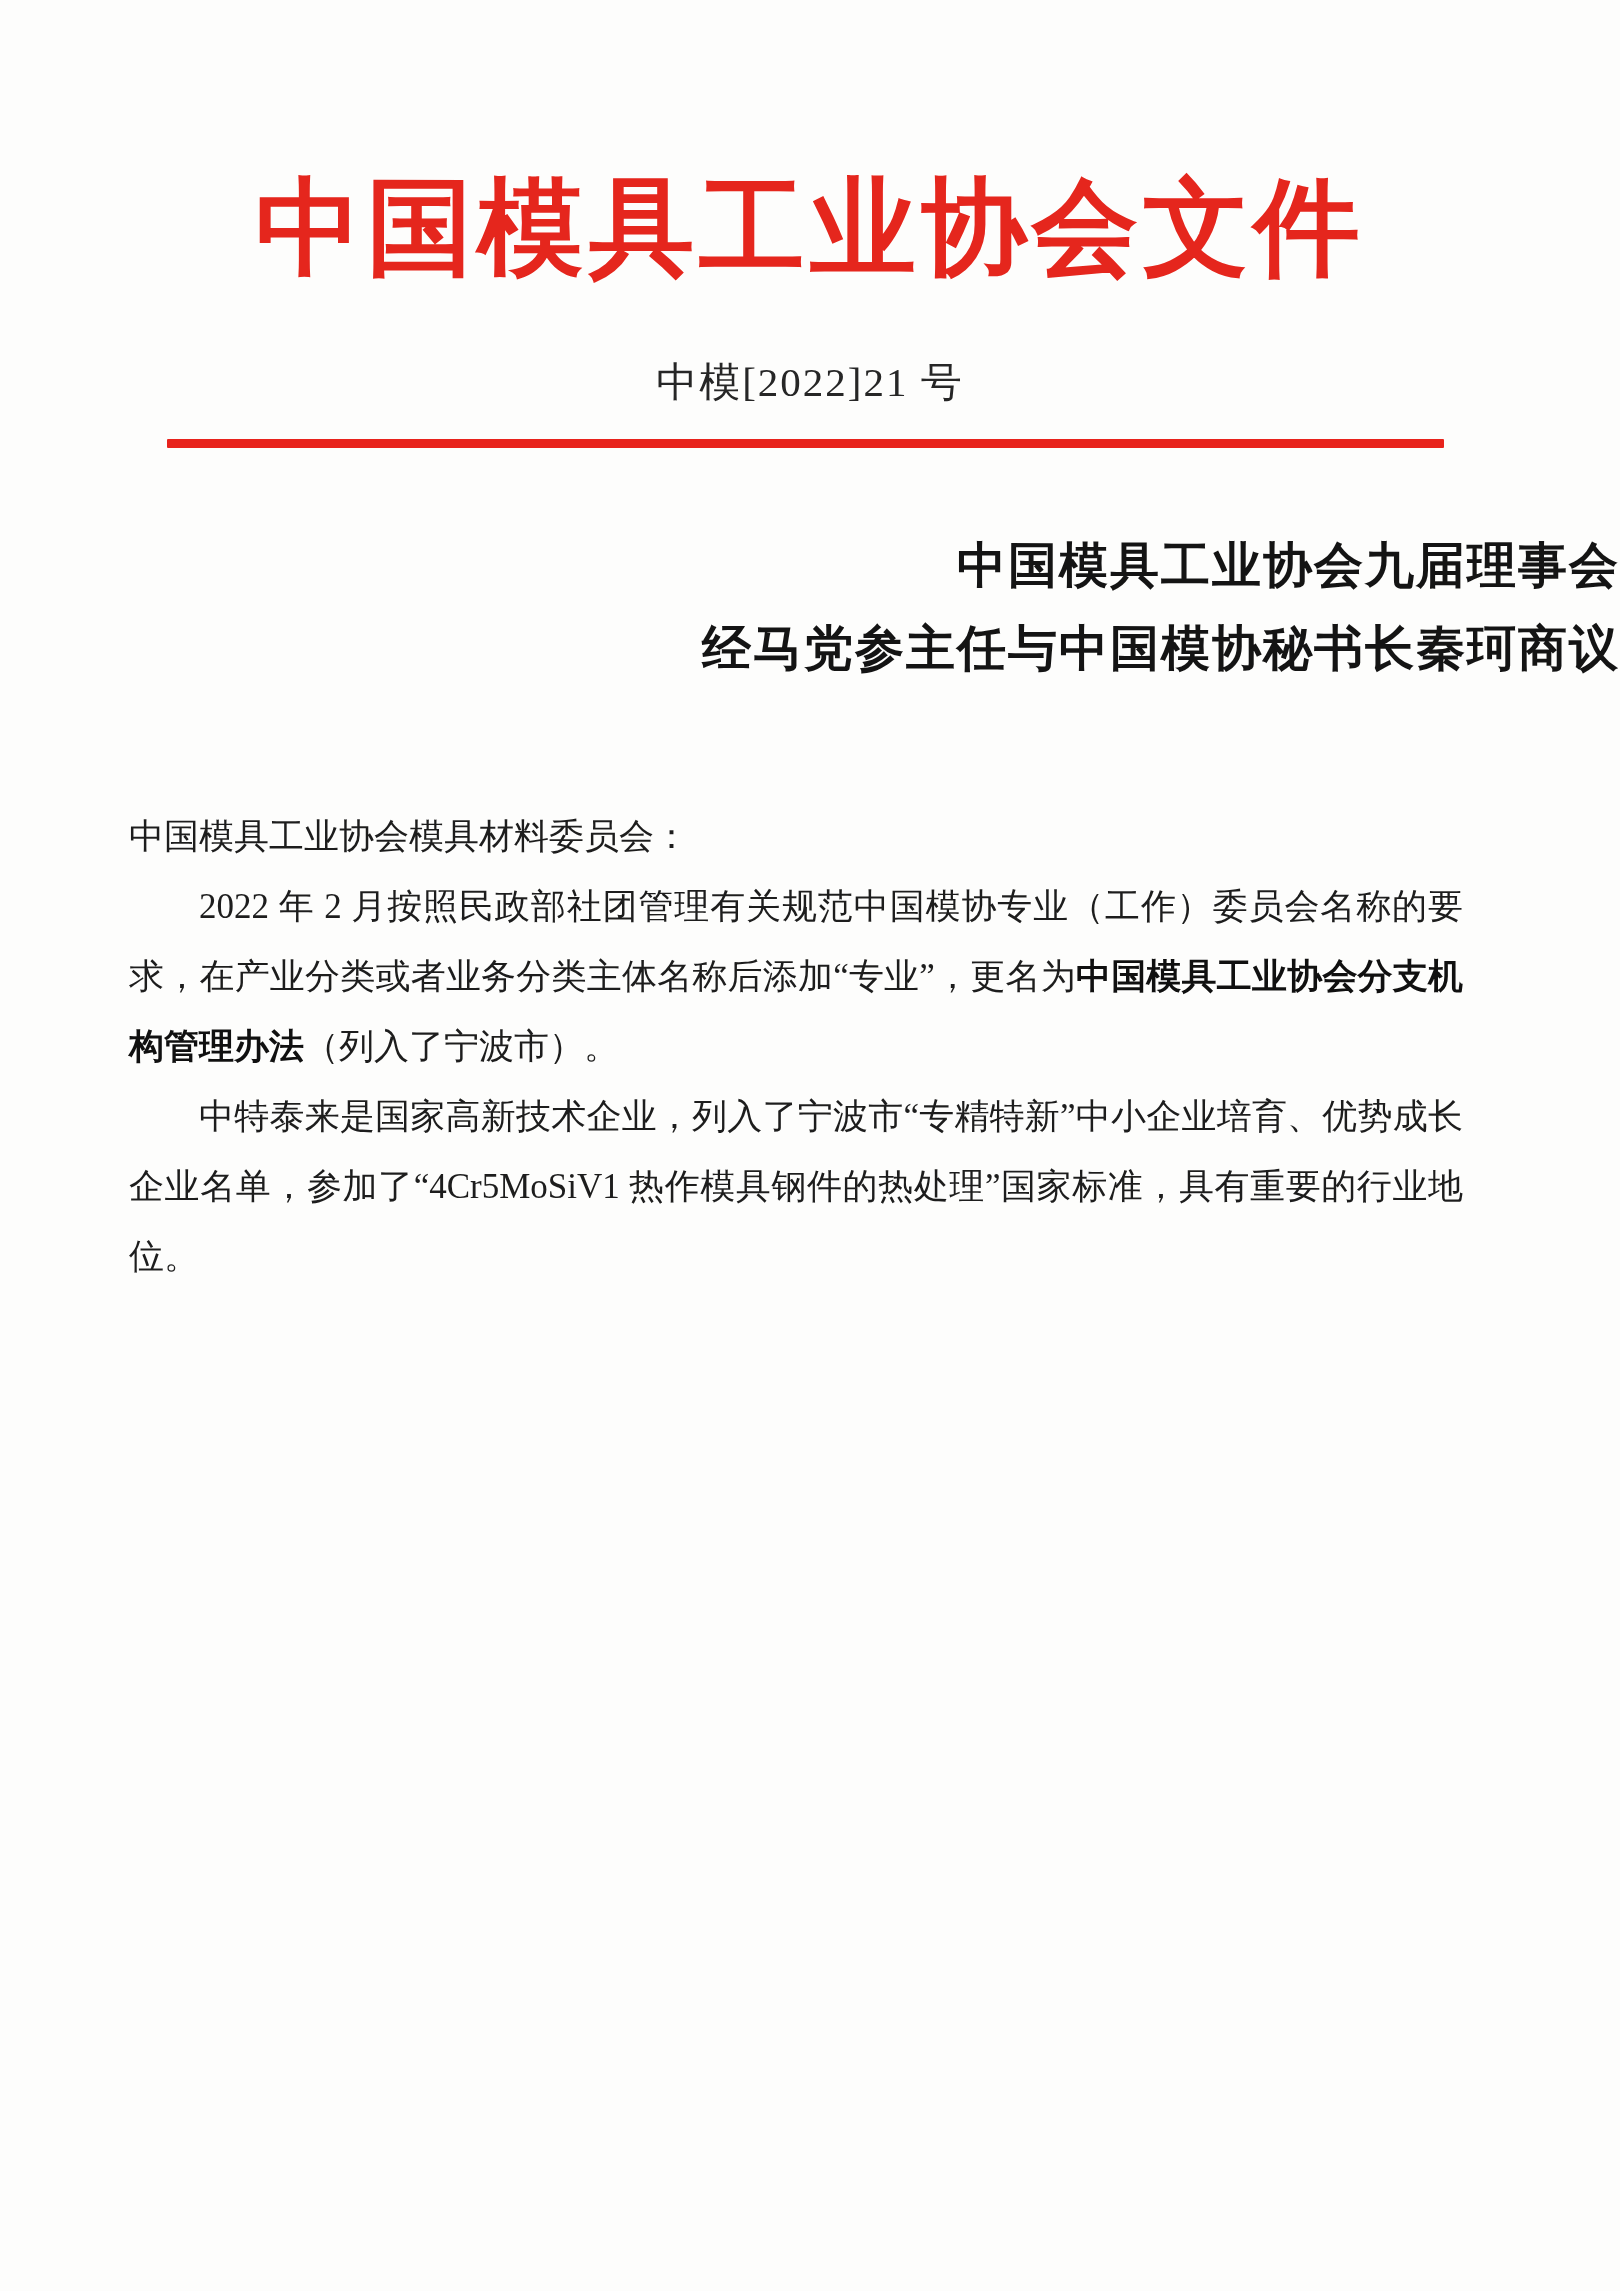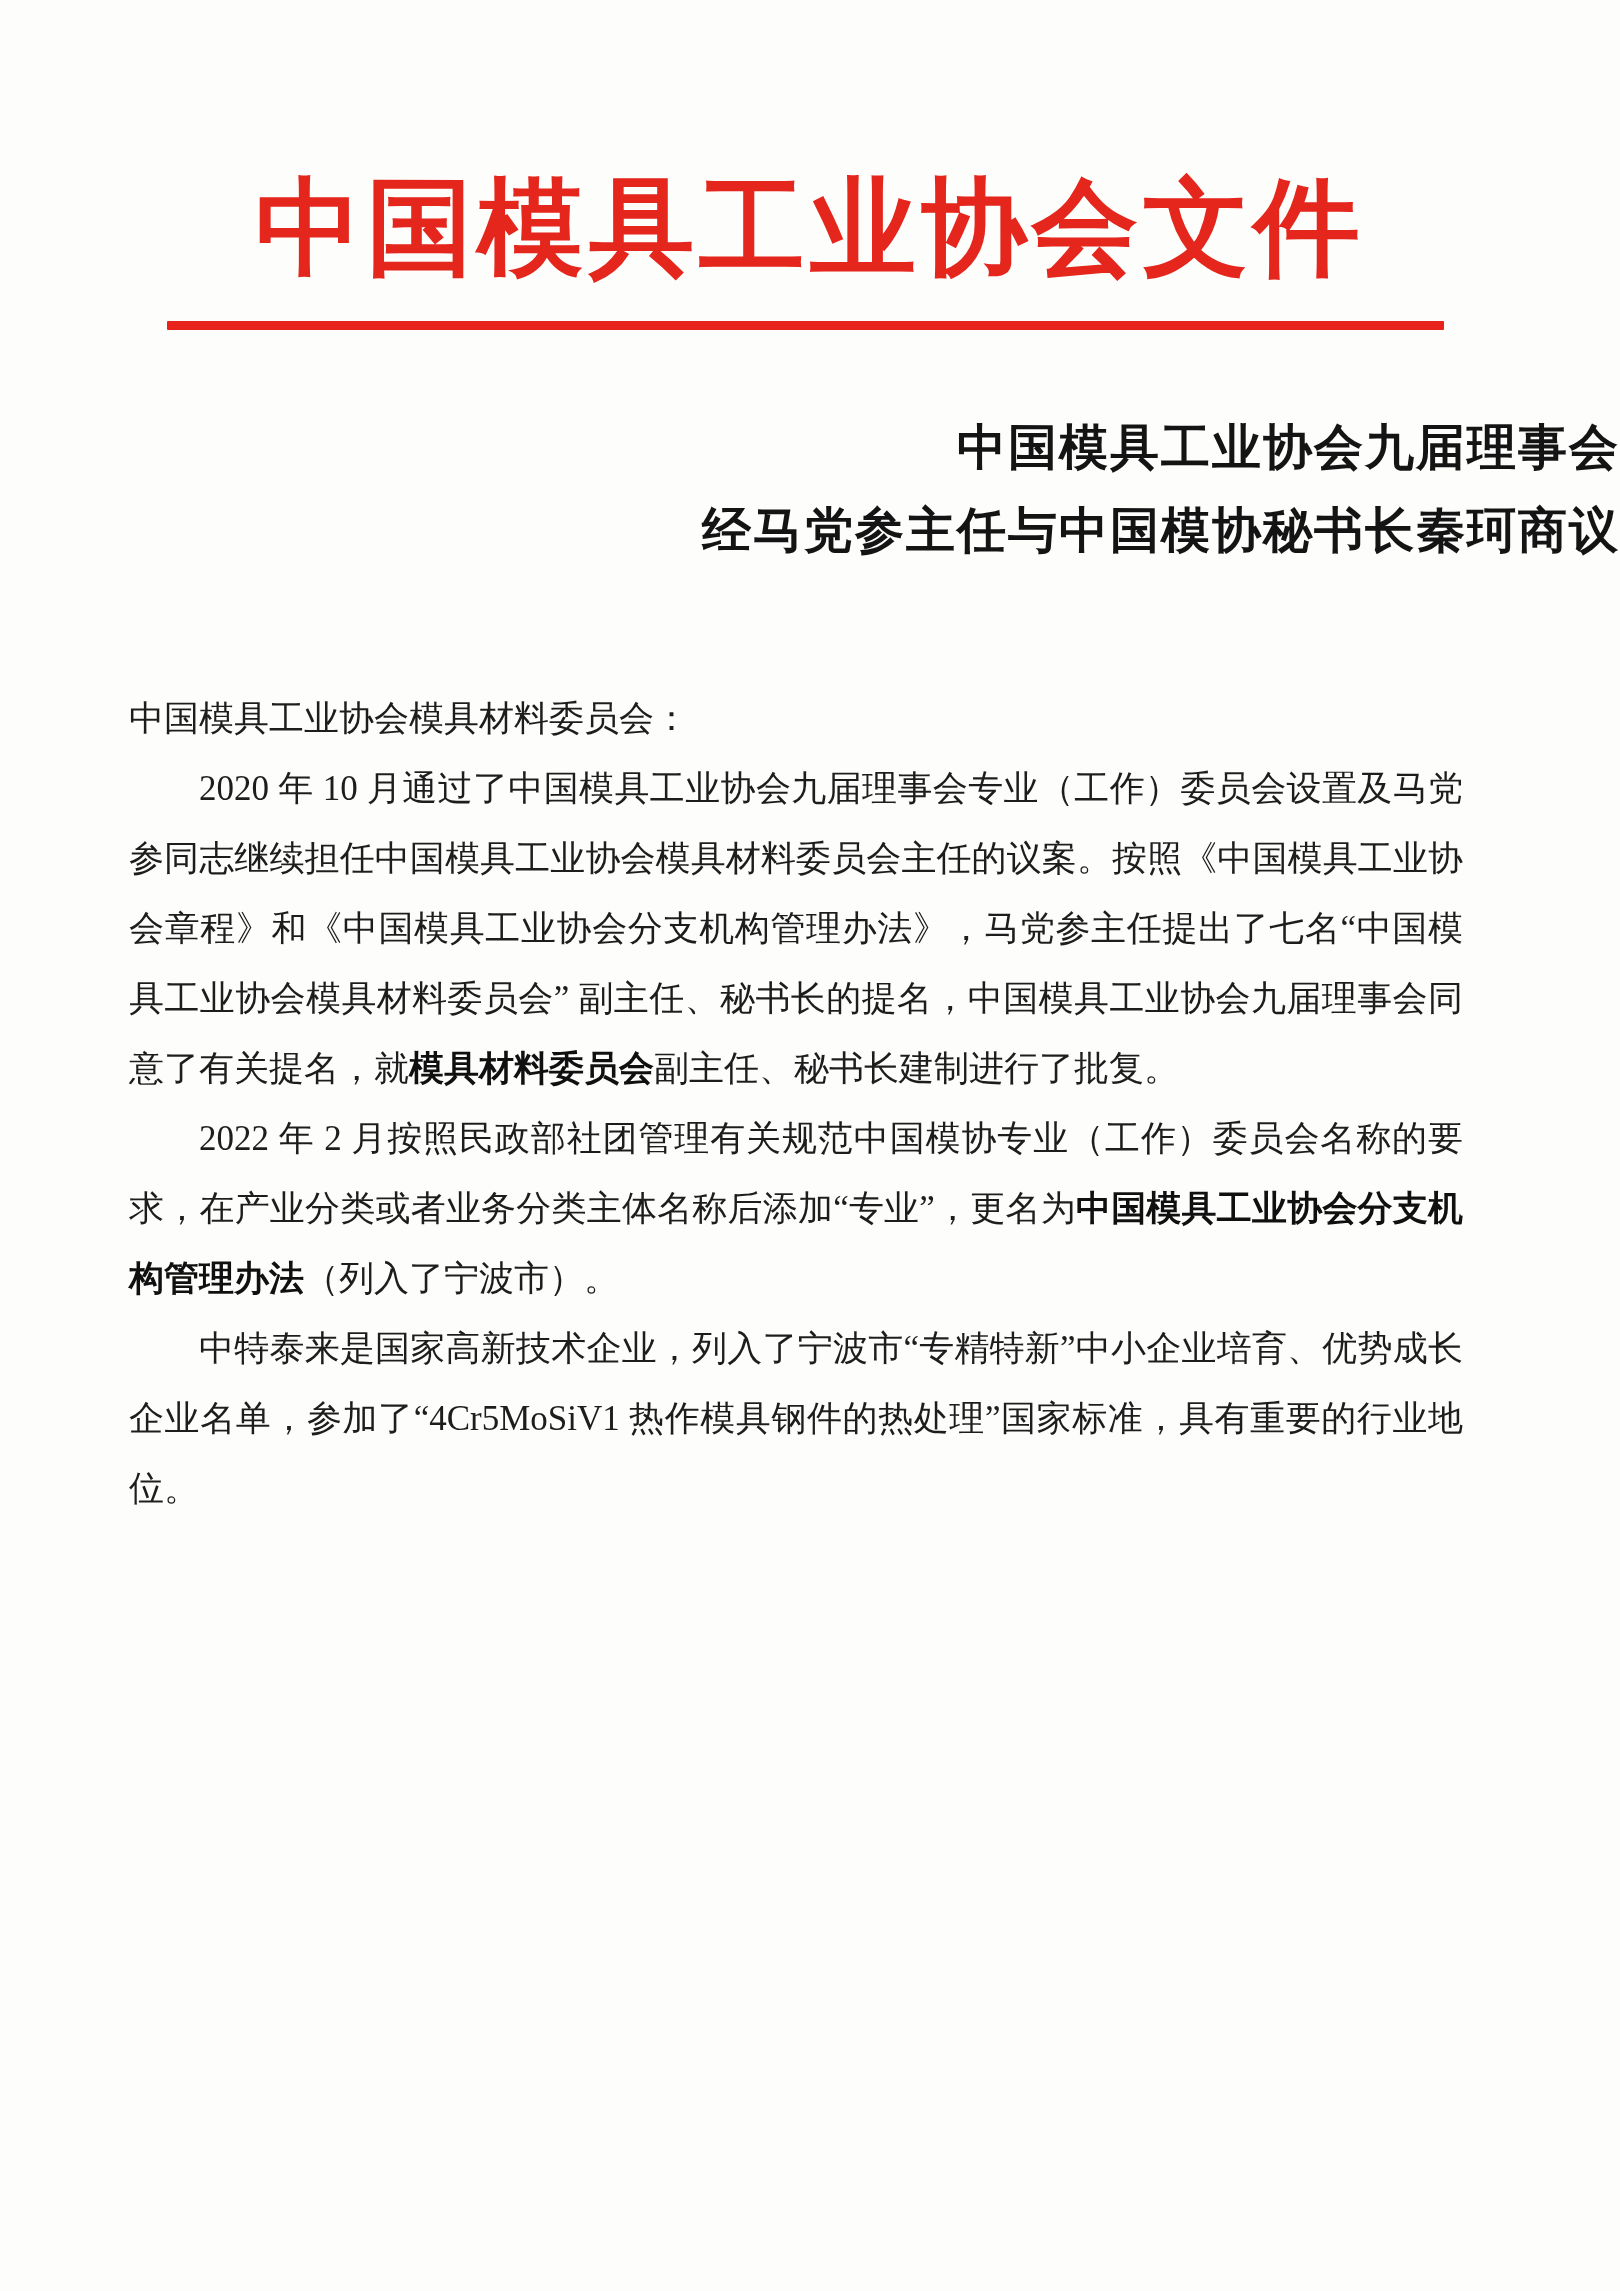--- a/index.html
+++ b/index.html
@@ -59,29 +59,29 @@
   .salutation { text-indent: 0; }
   .para { text-indent: 2em; margin: 0; }
   .bold { font-weight: bold; color: #101010; }
 </style>
 </head>
 <body>
 
 <div class="page">
   <div class="letterhead" style="color: rgb(229, 38, 29);">中国模具工业协会文件</div>
 
+  <div class="doc-number">中模[2022]21 号</div>
 
   <div class="red-rule" style="background: rgb(232, 35, 28);"></div>
 
   <div class="doc-title">
     <div>中国模具工业协会九届理事会</div>
     <div>经马党参主任与中国模协秘书长秦珂商议</div>
   </div>
 
   <div class="content">
     <p class="salutation">中国模具工业协会模具材料委员会：</p>
 
-  <p class="para"><span>2020 年 10 月通过了中国模具工业协会九届理事会专业（工作）委员会设置及马党参同志继续担任中国模具工业协会模具材料委员会主任的议案。按照《中国模具工业协会章程》和《中国模具工业协会分支机构管理办法》，马党参主任提出了七名“中国模具工业协会模具材料委员会” 副主任、秘书长的提名，中国模具工业协会九届理事会同意了有关提名，就</span><span class="bold">模具材料委员会</span><span>副主任、秘书长建制进行了批复。</span></p>
       <p class="para"><span>2022 年 2 月按照民政部社团管理有关规范中国模协专业（工作）委员会名称的要求，在产业分类或者业务分类主体名称后添加“专业”，更名为</span><span class="bold">中国模具工业协会分支机构管理办法</span><span>（列入了宁波市）。</span></p>
       <p class="para"><span>中特泰来是国家高新技术企业，列入了宁波市“专精特新”中小企业培育、优势成长企业名单，参加了“4Cr5MoSiV1 热作模具钢件的热处理”国家标准，具有重要的行业地位。</span></p>
     </div>
 </div>
 
 
 </body></html>

